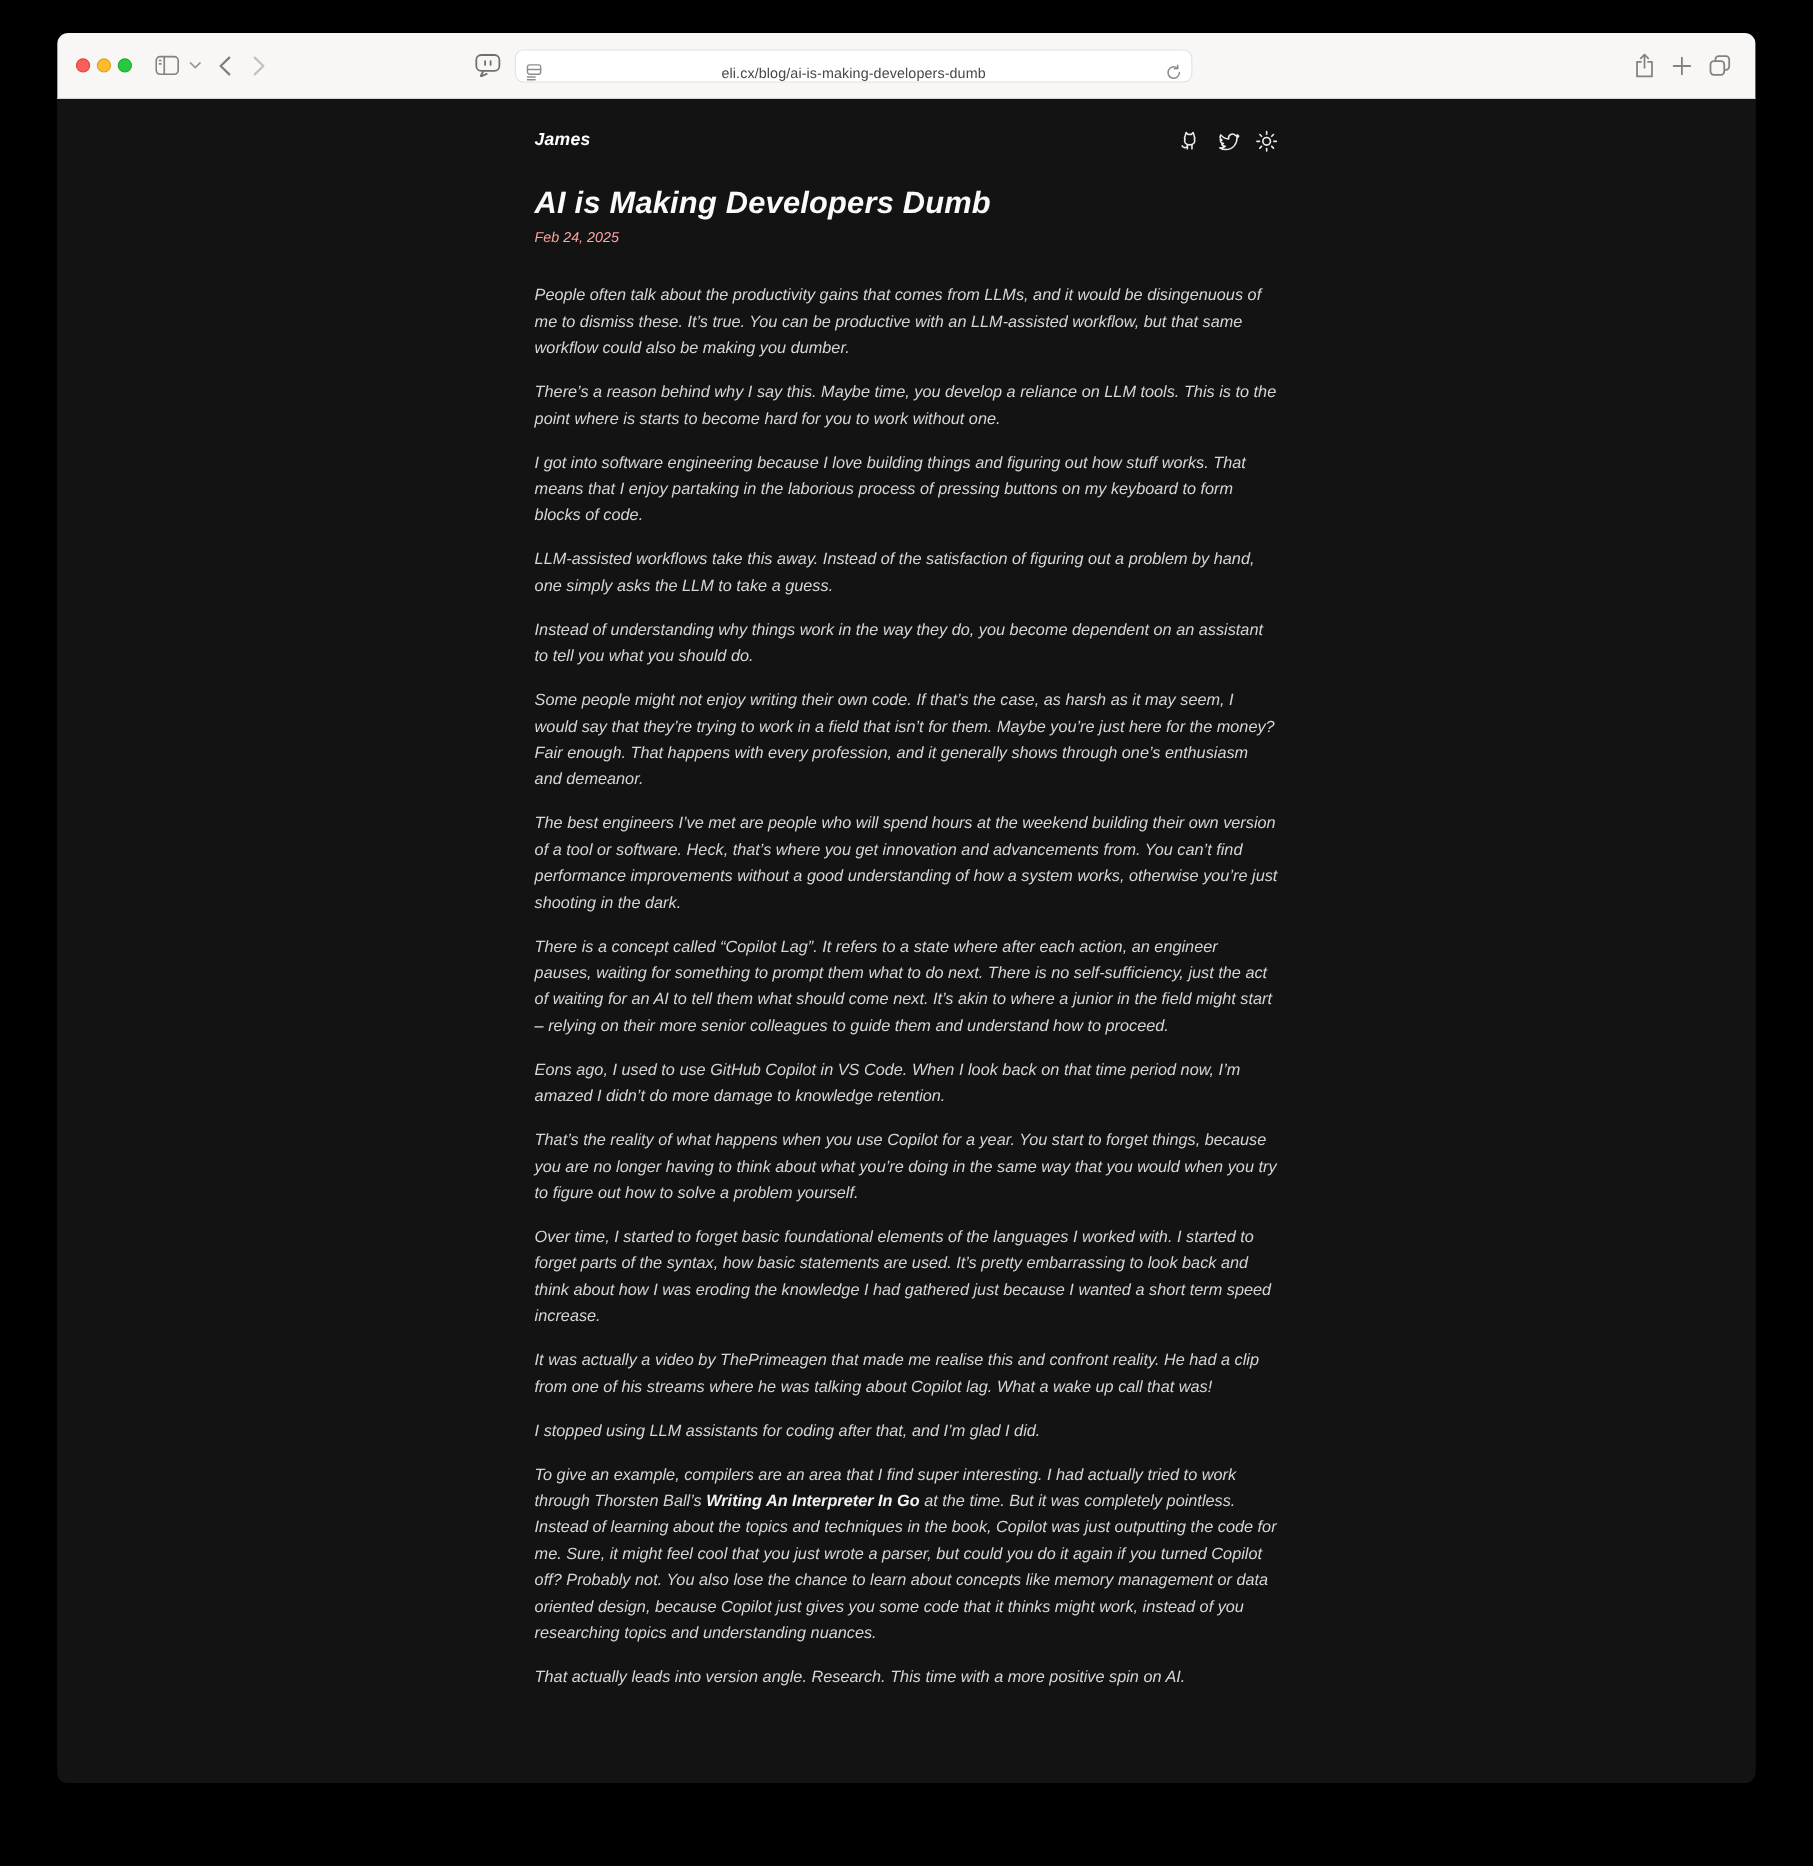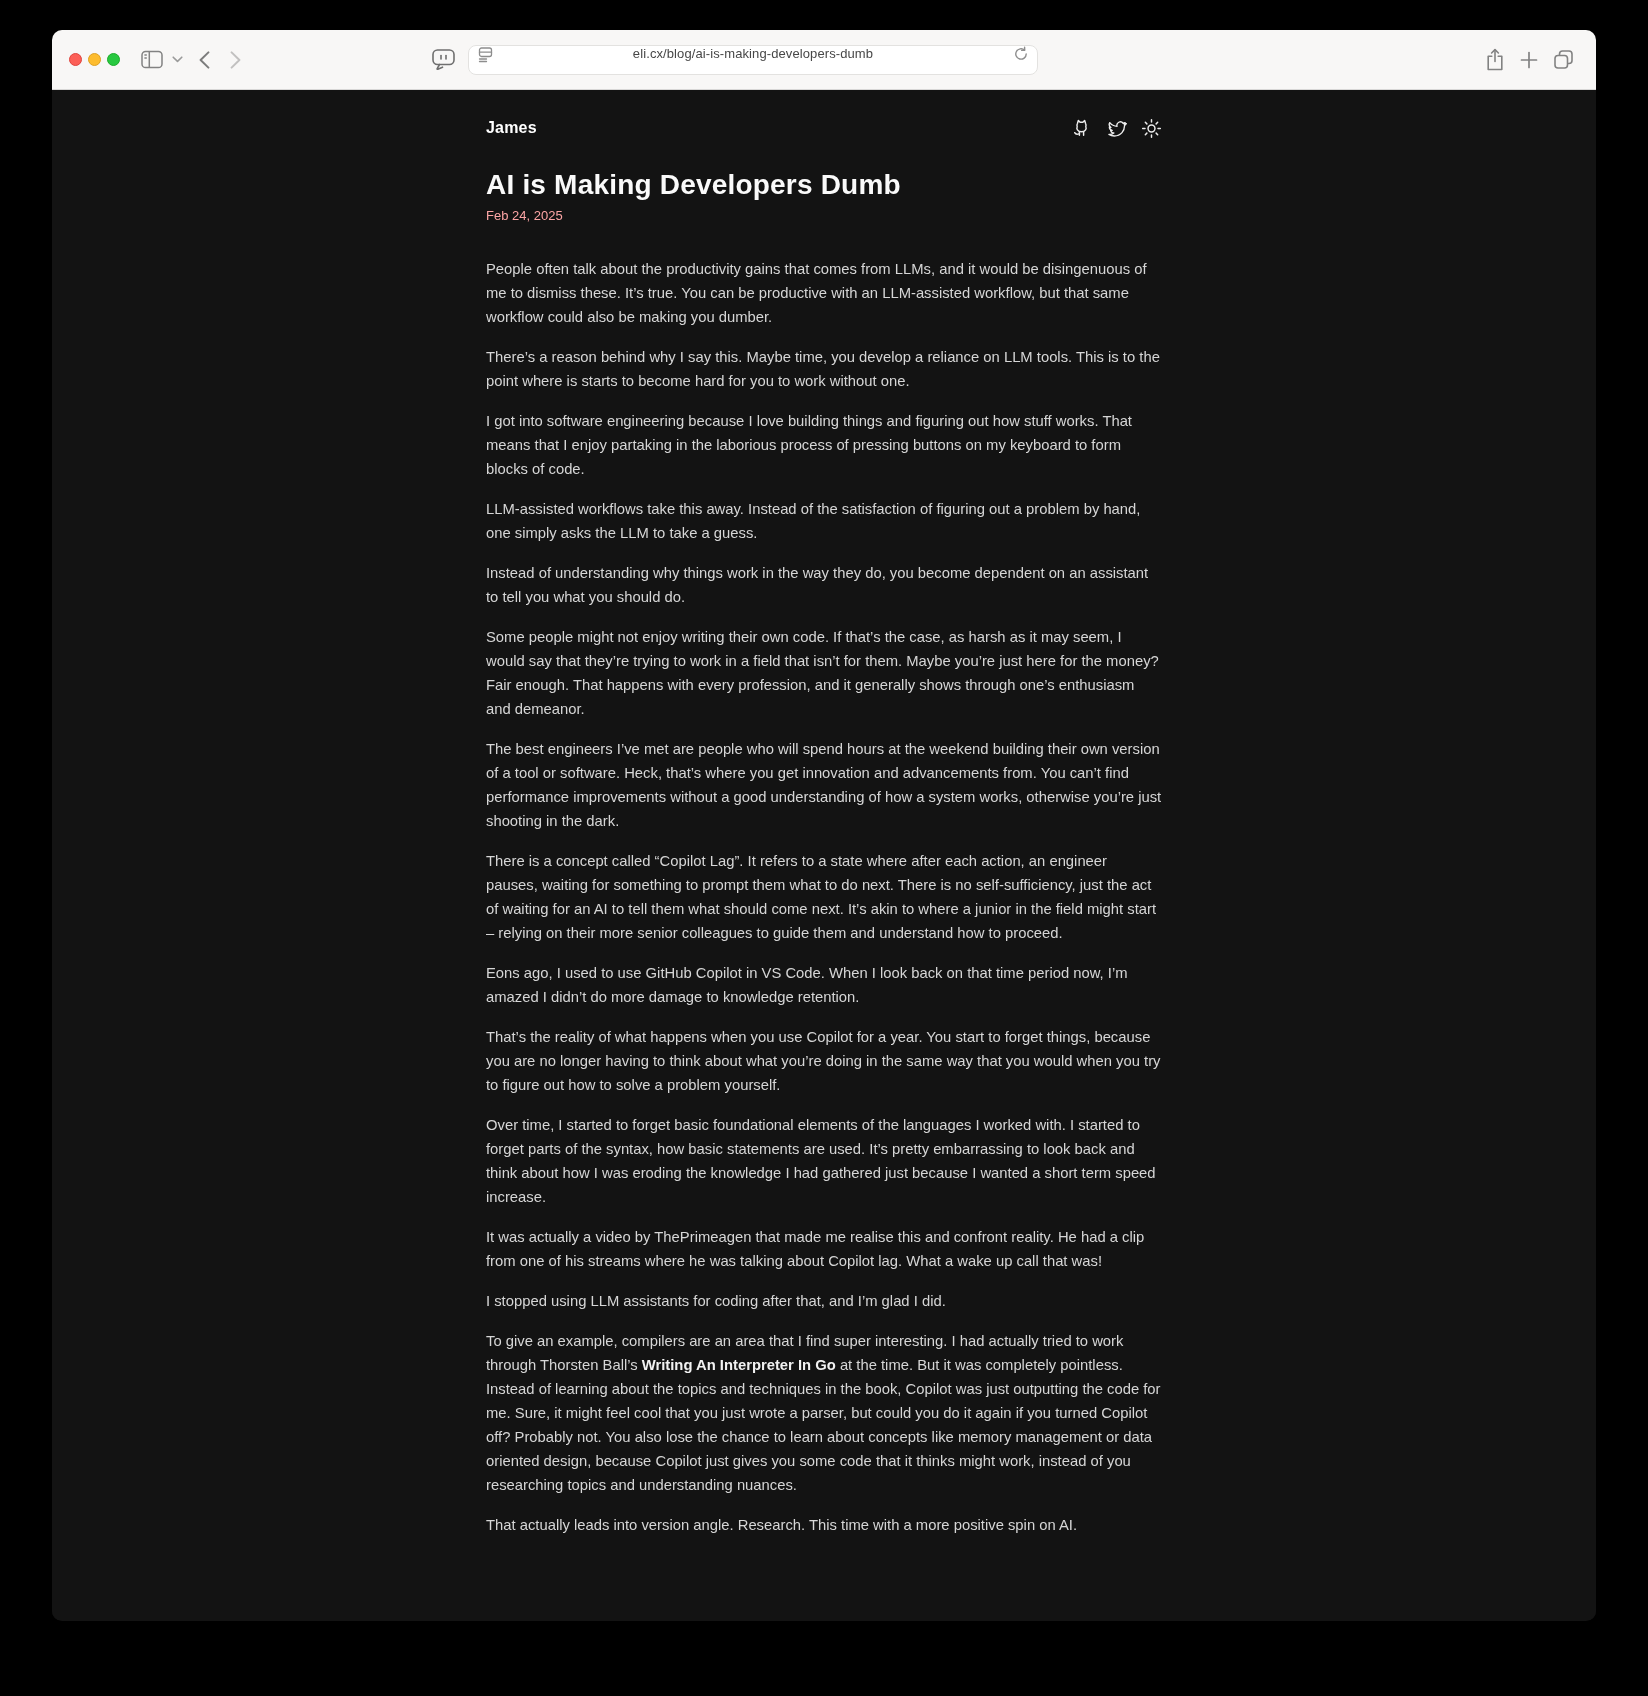--- a/index.html
+++ b/index.html
@@ -33,43 +33,43 @@
   .tl.green  { background:#28c840; border:1px solid #1dad2b; }
   .tb-icon { display:flex; align-items:center; justify-content:center; color:#828282; }
   .tb-icon.disabled { color:#c2c1c0; }
   .sidebar-toggle { margin-left:21px; }
   .chev-down { margin-left:9px; color:#9a9a9a; }
   .nav-back { margin-left:16px; color:#7d7d7d; }
   .nav-forward { margin-left:20px; }
   .ext-icon { margin-left:190px; color:#6f6f6f; }
   .url-bar {
     margin-left:12px;
-    width:570px; height:30px;
+    width:616px; height:30px;
     background:#ffffff;
     border:1px solid #e3e2e0;
     border-radius:8px;
     box-sizing:border-box;
-    display:flex; align-items:flex-start;
+    display:flex; align-items:flex-end;
     position:relative;
   }
   .url-reader { position:absolute; left:8px; color:#8d8d8d; display:flex; }
   .url-text {
     width:100%; text-align:center;
     font-size:13px; color:#474747;
     letter-spacing:.1px;
   }
   .url-reload { position:absolute; right:8px; color:#8d8d8d; display:flex; }
   .right-group { margin-left:auto; margin-right:22px; display:flex; align-items:center; gap:15px; color:#7c7c7c; }
   
   .page {
     height:1530px;
     background:#131313;
     overflow:hidden;
   }
-  .content { width:676px; margin:0 auto; padding-top:27px; }
+  .content { width:676px; margin:0 auto; padding-top:27px;font-style:italic; }
   .site-header { display:flex; align-items:center; justify-content:space-between; height:22px; }
   .site-name { font-size:16px; font-weight:700; color:#ffffff; letter-spacing:.2px; }
   .nav-icons { display:flex; align-items:center; gap:14px; color:#ececec; }
   .nav-icons .nicon { display:flex; cursor:pointer; }
   .post-title { margin-top:30px; font-size:28px; font-weight:700; color:#fafafa; letter-spacing:.2px; }
   .post-date { margin-top:7px; font-size:13px; color:#fca5a5; }
   .post-body { margin-top:34px; font-size:14.8px; line-height:24px; color:#d6d6d6; }
   .post-body p { margin:0 0 16px 0; }
   .bold-link { font-weight:700; color:#f2f2f2; }
   svg { display:block; }

